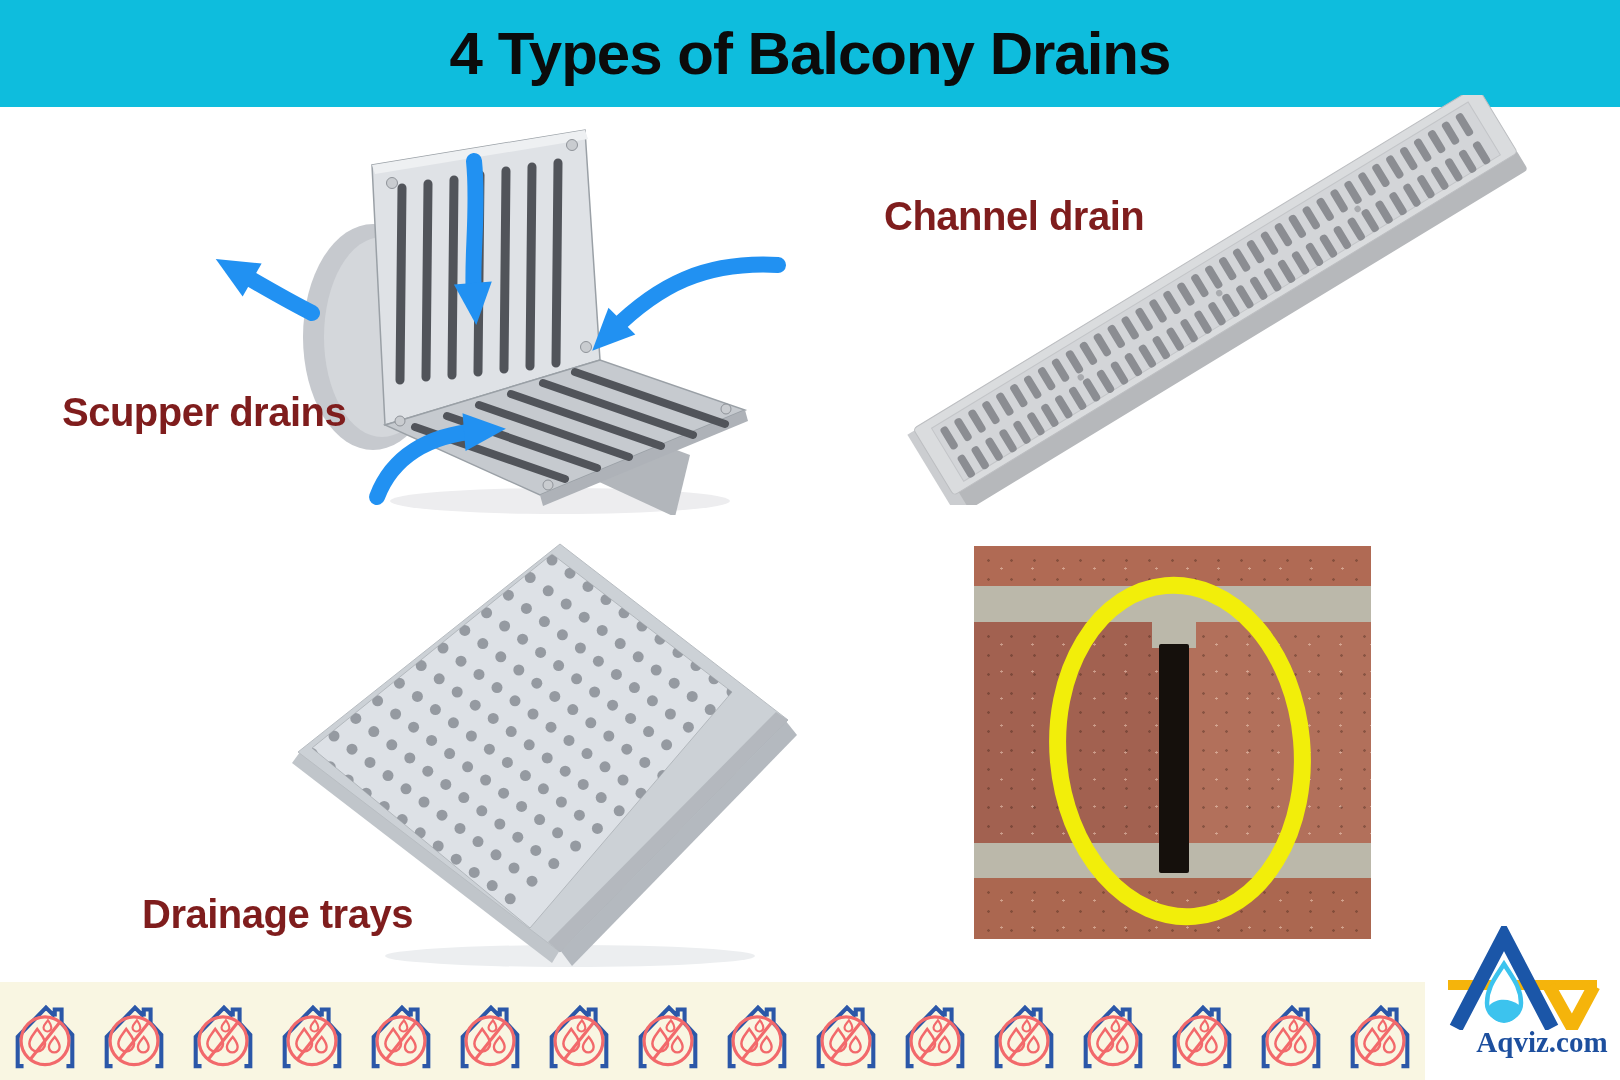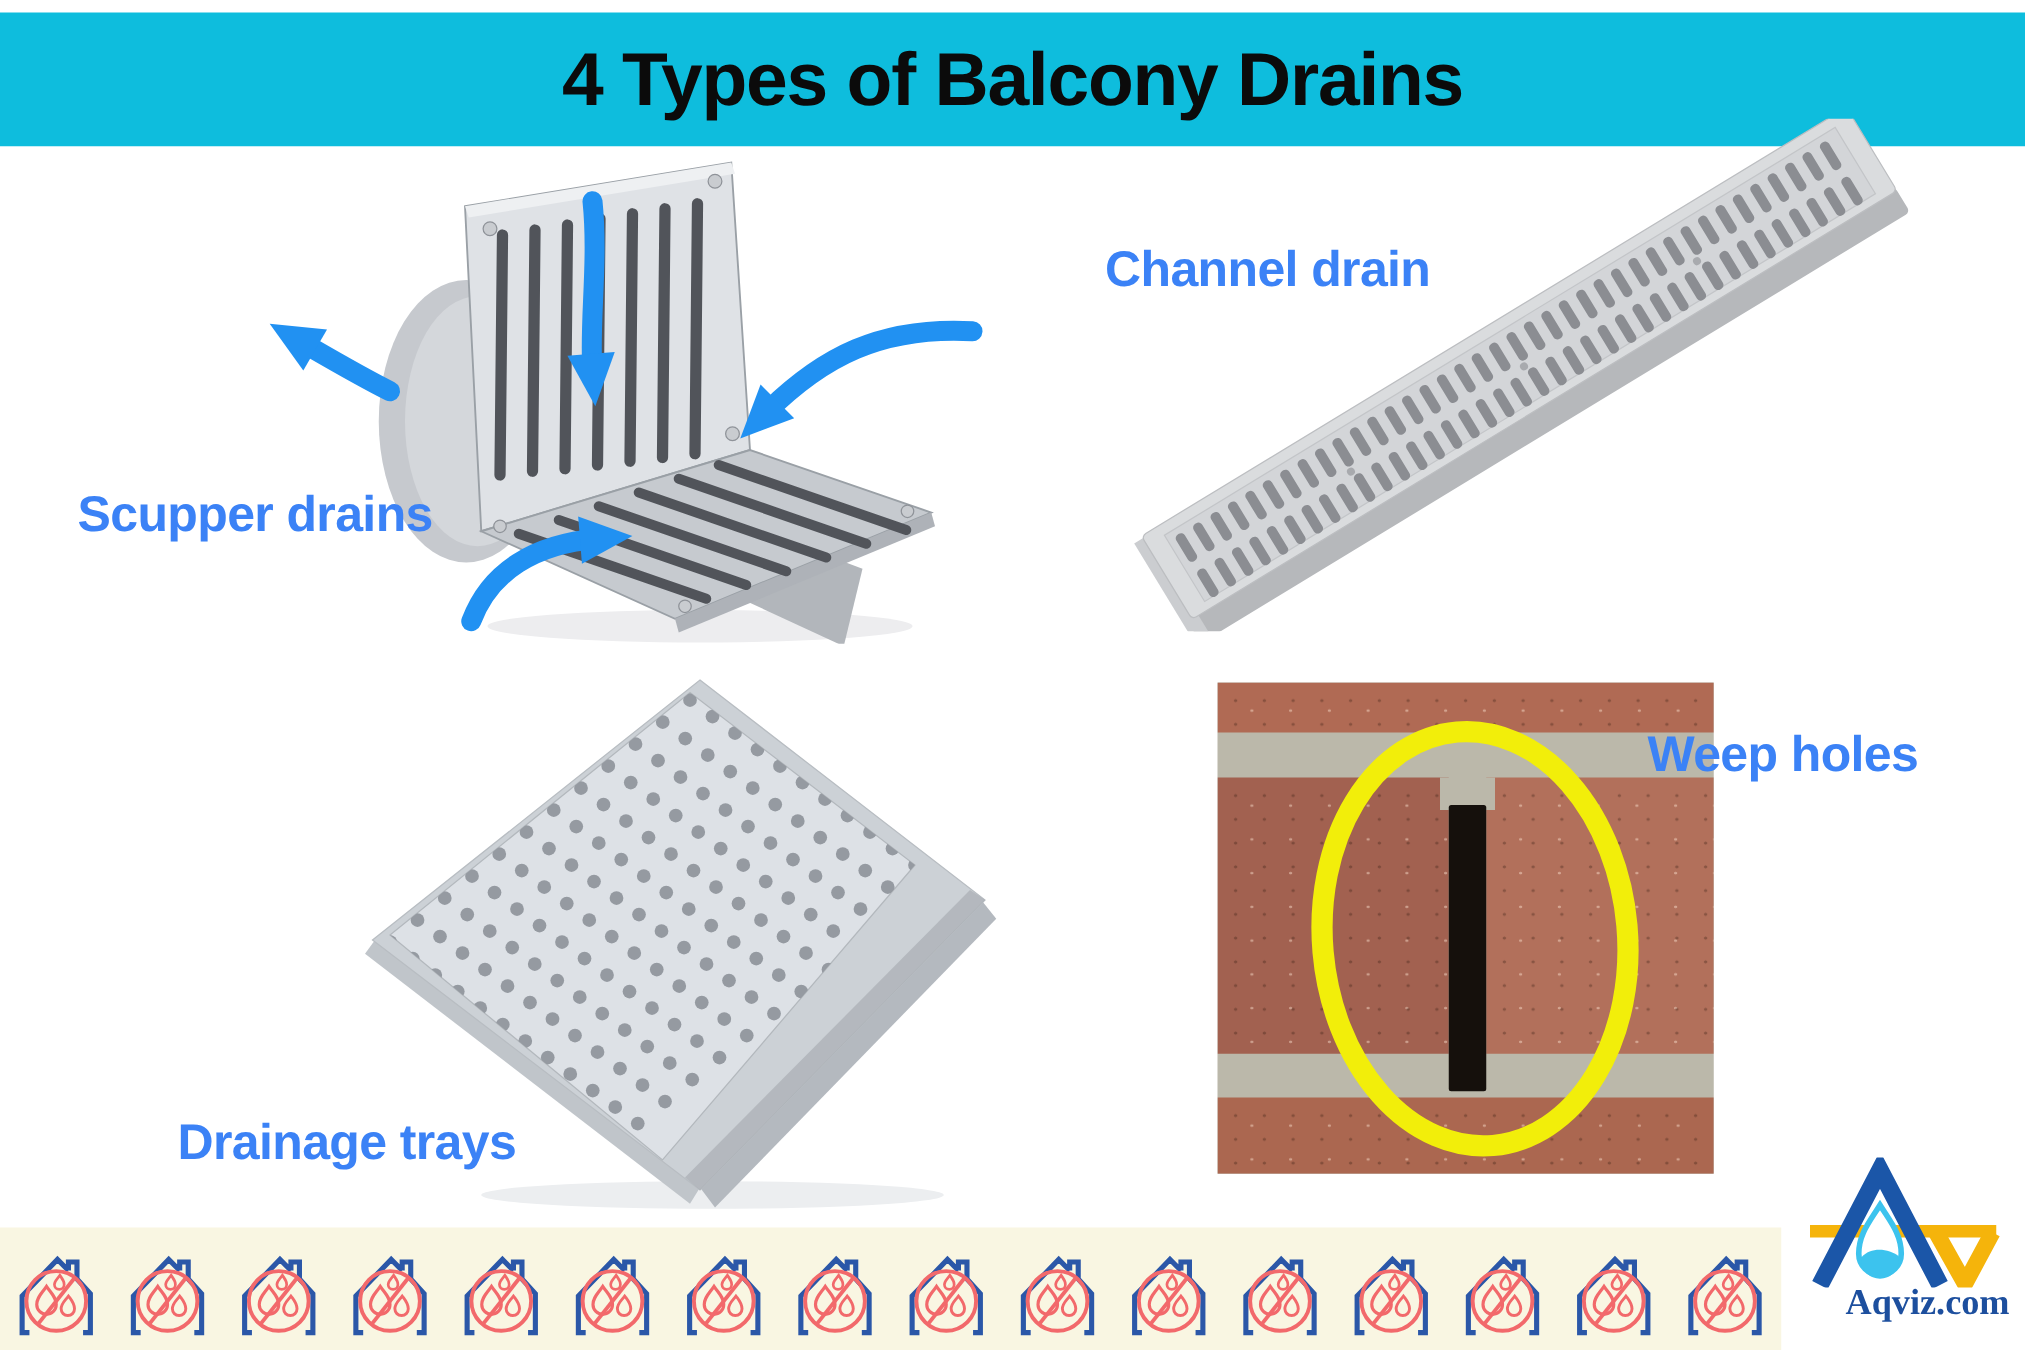--- a/index.html
+++ b/index.html
@@ -1,21 +1,21 @@
 <!DOCTYPE html>
 <html><head>
 <meta charset="utf-8">
 <style>
   html,body{margin:0;padding:0;background:#ffffff;}
   .canvas{position:relative;width:1620px;height:1080px;background:#ffffff;overflow:hidden;
           font-family:"Liberation Sans",sans-serif;}
-  .header{position:absolute;left:0;top:10px;width:1620px;height:107px;background:#0ebddd;
+  .header{position:absolute;left:0;top:0;width:1620px;height:107px;background:#0ebddd;
           display:flex;align-items:center;justify-content:center;}
   .title{font-weight:800;font-size:60px;color:#0b0b0b;letter-spacing:-1px;}
-  .lbl{position:absolute;font-weight:800;font-size:40px;color:#3b82f6;letter-spacing:-0.5px;
+  .lbl{position:absolute;font-weight:800;font-size:40px;color:#7f1d1d;letter-spacing:-0.5px;
        white-space:nowrap;z-index:6;}
   .abs{position:absolute;}
   
   .brick-photo{position:absolute;left:974px;top:546px;width:397px;height:393px;
                background:#bbb8aa;z-index:2;overflow:hidden;}
   .brick{position:absolute;
      background-image:radial-gradient(rgba(40,20,10,.30) 1.2px,transparent 1.7px),
                       radial-gradient(rgba(255,232,214,.45) 1px,transparent 1.5px);
      background-size:23px 19px,31px 27px;background-position:3px 5px,12px 9px;}
   .mortar-notch{position:absolute;left:178px;top:76px;width:44px;height:26px;background:#bbb8aa;}
@@ -36,21 +36,20 @@
 
 <div class="canvas">
 
   <div class="header">
     <div class="title">4 Types of Balcony Drains</div>
   </div>
 
   <div class="lbl" style="left:62px;top:390px;text-align:right;">Scupper drains</div>
   <div class="lbl" style="left:884px;top:194px;">Channel drain</div>
   <div class="lbl" style="left:142px;top:892px;text-align:center;">Drainage trays</div>
-  <div class="lbl" style="left:1318px;top:582px;">Weep holes</div>
 
   <svg class="abs" style="left:130px;top:125px;z-index:5;" width="680" height="390" viewBox="0 0 680 390">
     <defs>
       <marker id="ah" markerUnits="userSpaceOnUse" markerWidth="46" markerHeight="46" viewBox="0 0 46 46" refX="16" refY="23" orient="auto">
         <path d="M2,4 L44,23 L2,42 Z" fill="#2191f2"></path>
       </marker>
     </defs>
     <ellipse cx="430" cy="376" rx="170" ry="13" fill="#ededef"></ellipse>
 
     <g>

